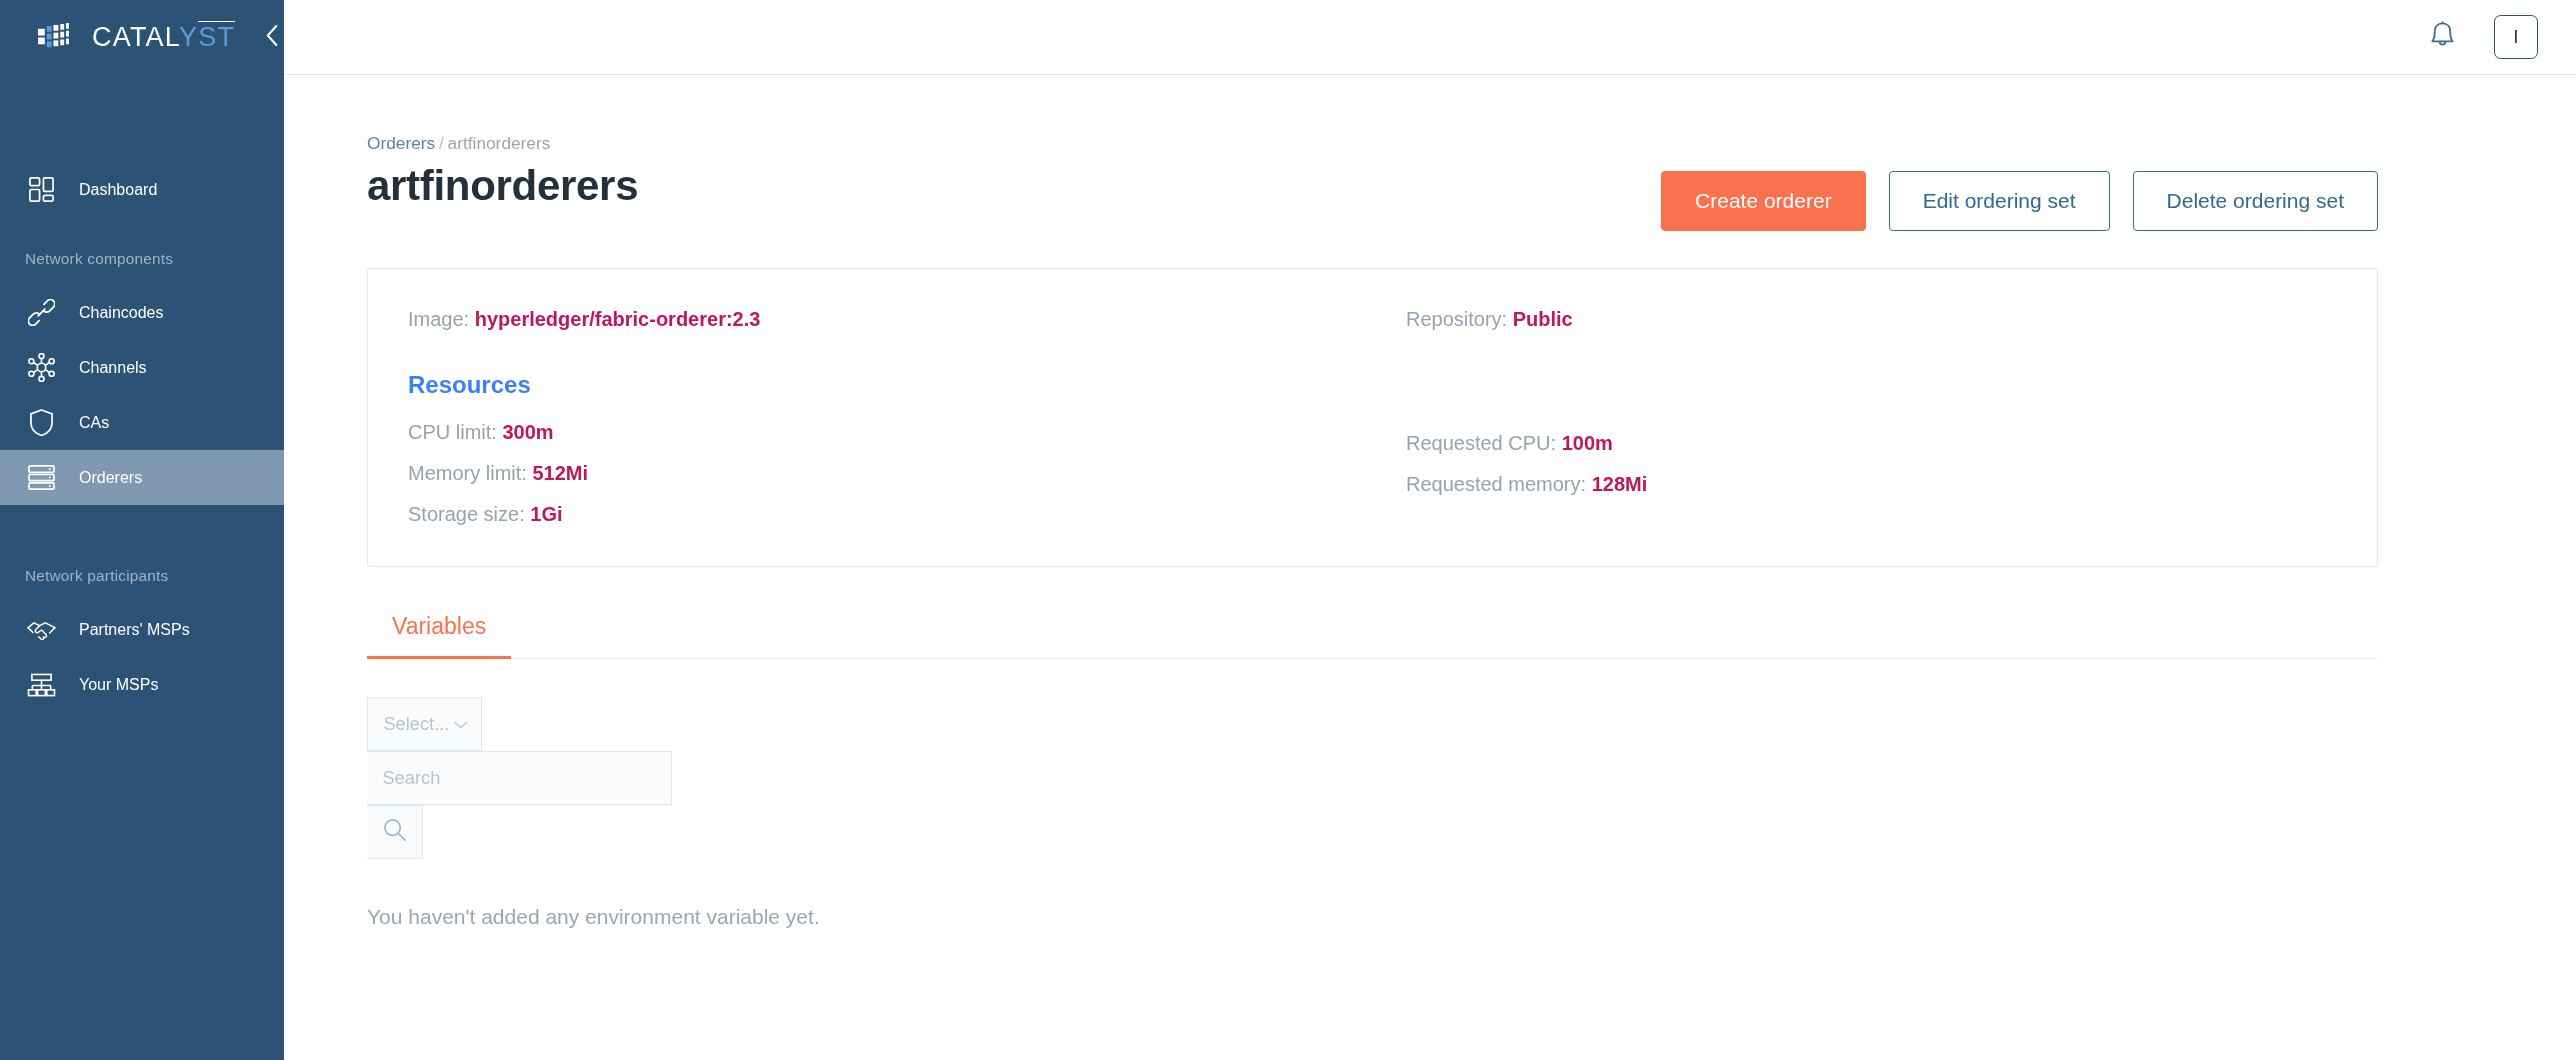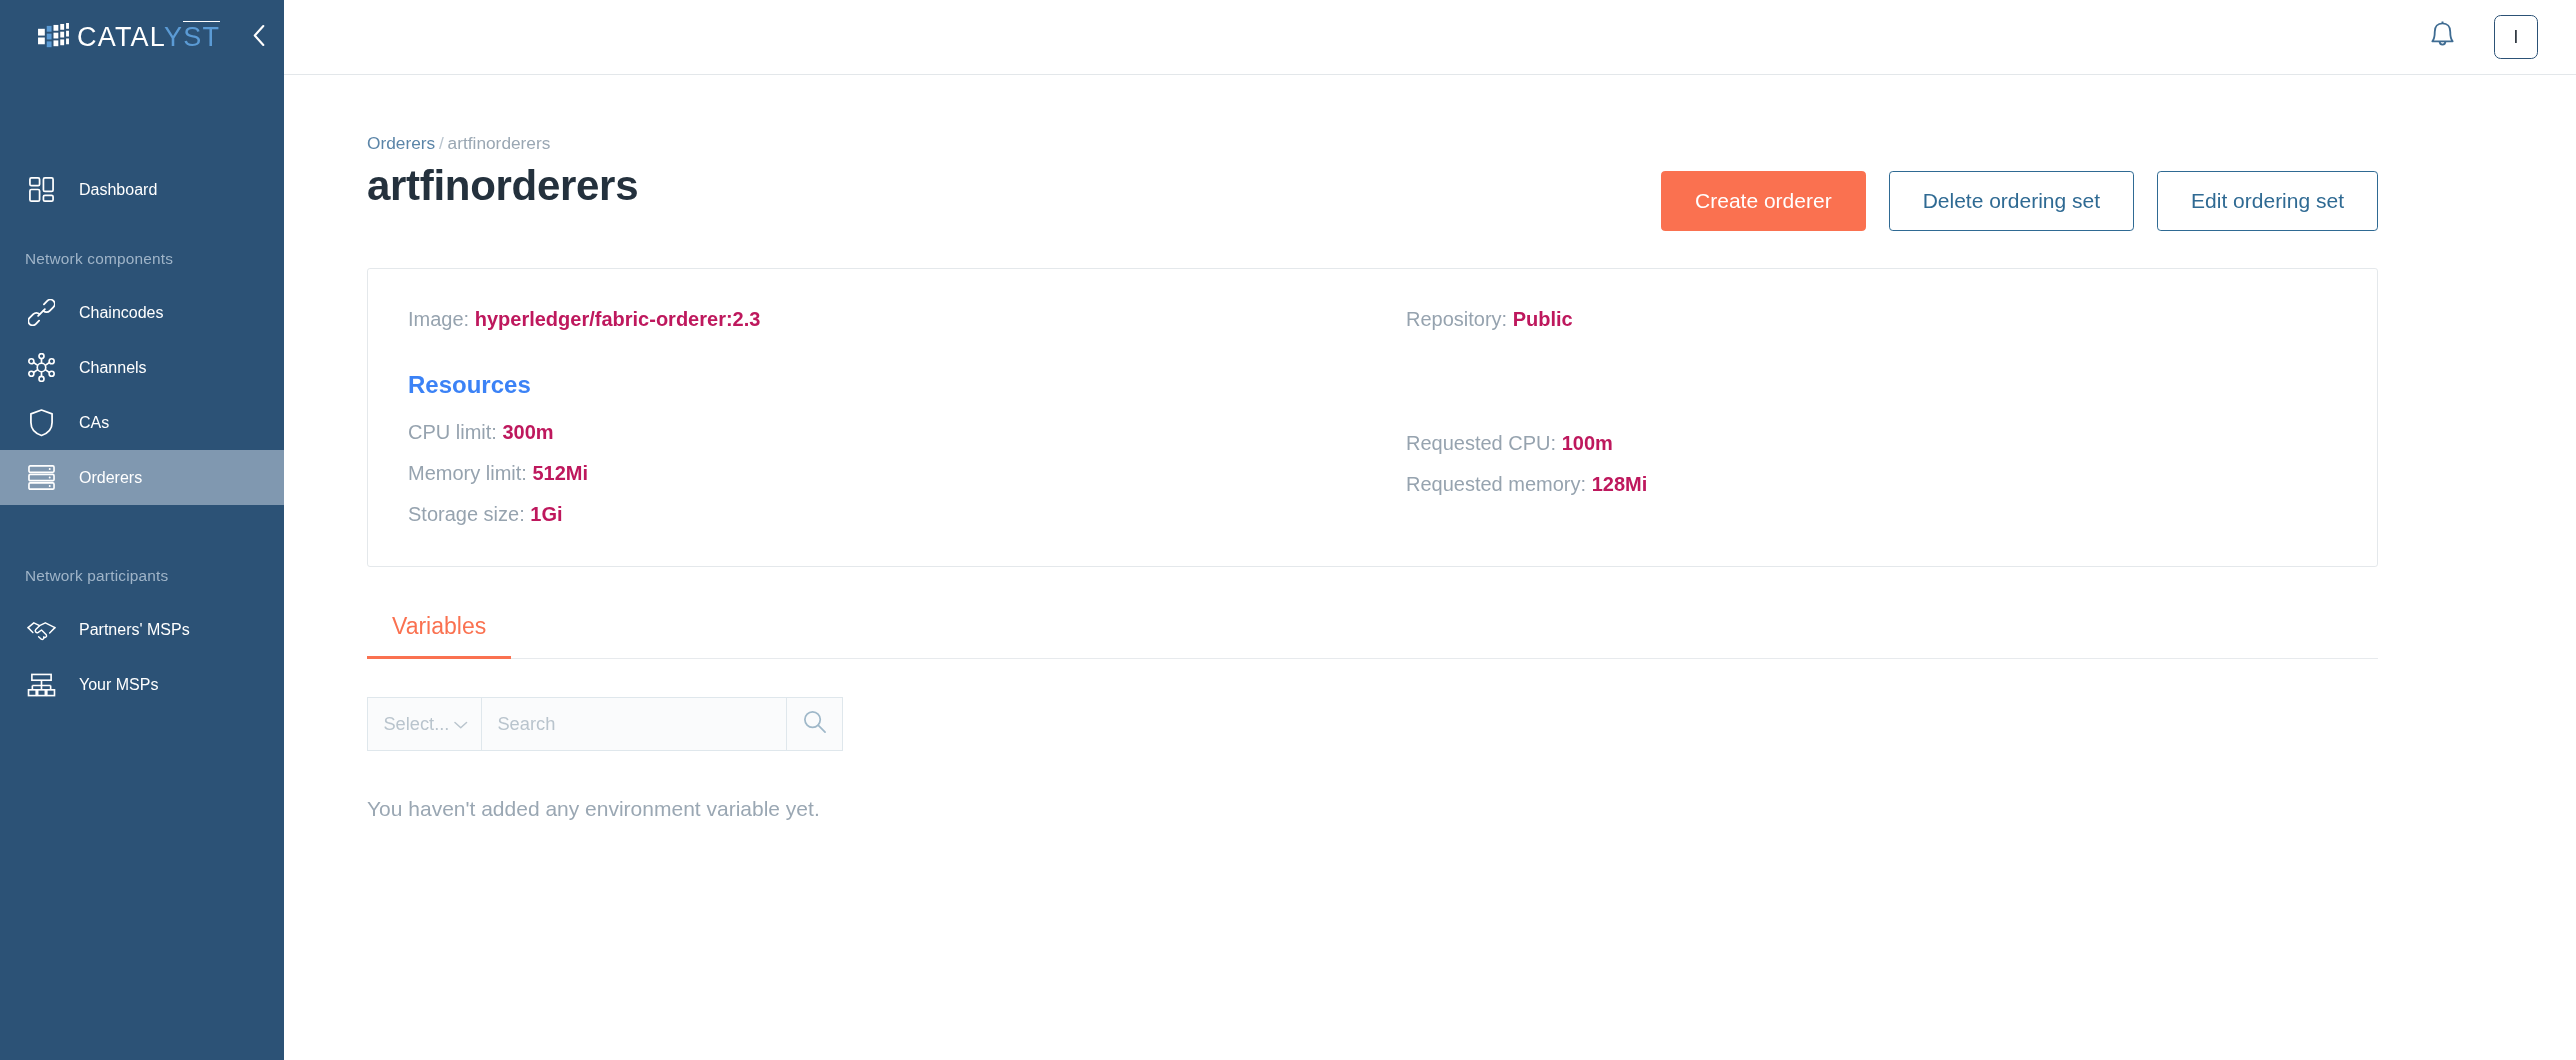--- a/index.html
+++ b/index.html
@@ -21,21 +21,21 @@
     color: #ffffff;
     position: relative;
     overflow: hidden;
   }
   .sidebar-top {
     height: 75px;
     display: flex;
     align-items: center;
     padding-left: 37px;
   }
-  .brand { display: flex; align-items: center; gap: 7px; }
+  .brand { display: flex; align-items: center; gap: 22px; }
   .brand-logo { width: 33px; height: 29px; display: block; }
   .brand-text {
     font-size: 27px;
     letter-spacing: 1.2px;
     font-weight: 400;
     color: #ffffff;
     white-space: nowrap;
   }
   .brand-text .accent { color: #5b9bd5; }
   .brand-text .bar {
@@ -184,21 +184,21 @@
   .tab {
     font-size: 23px;
     color: #fa7150;
     font-weight: 400;
     padding: 0 25px 15.4px 25px;
     border-bottom: 3.8px solid #fa7150;
     cursor: pointer;
     margin-bottom: -1px;
   }
 
-  .filter-row { display: flex; margin-top: 38px; }
+  .filter-row { display: flex; margin-top: 38px; flex-direction: column; }
   .select-box {
     width: 115px;
     height: 54px;
     border: 1px solid #dfe7ec;
     background: #fafbfc;
     display: flex;
     align-items: center;
     justify-content: space-between;
     padding: 0 13.5px 0 15.4px;
     font-size: 18.3px;
@@ -399,22 +399,22 @@
     <div class="content">
 
       <div class="breadcrumb">
         <span class="crumb-link">Orderers</span><span class="crumb-sep">/</span><span class="crumb-current">artfinorderers</span>
       </div>
 
       <div class="title-row">
         <h1 class="page-title">artfinorderers</h1>
         <div class="actions">
           <div class="btn btn-primary">Create orderer</div>
+          <div class="btn btn-outline">Edit ordering set</div>
           <div class="btn btn-outline">Delete ordering set</div>
-          <div class="btn btn-outline">Edit ordering set</div>
         </div>
       </div>
 
       <section class="card">
         <div class="card-col">
           <div class="info-line">
             <span>Image:</span>
             <span class="val">hyperledger/fabric-orderer:2.3</span>
           </div>
           <div class="res-heading">Resources</div>

